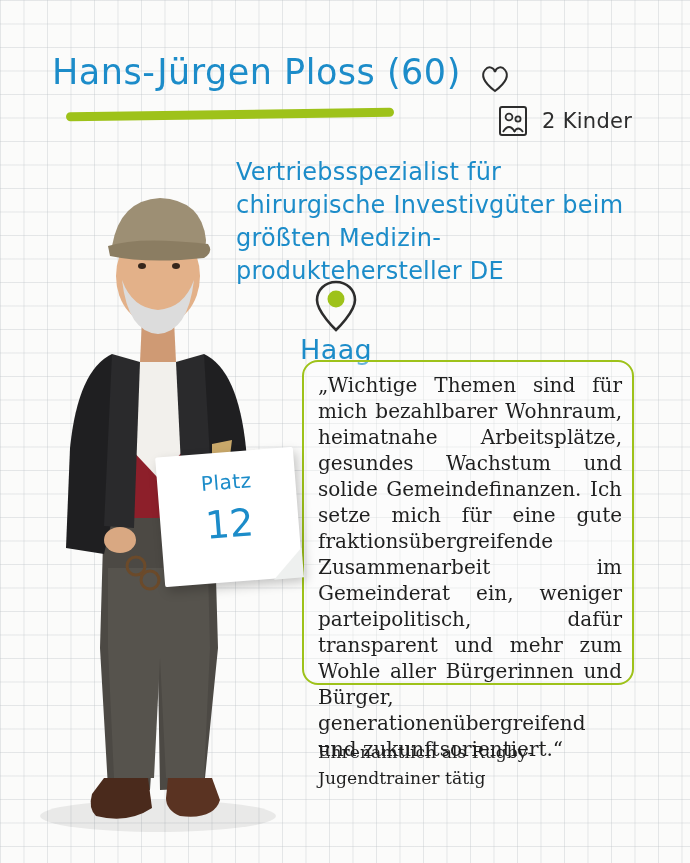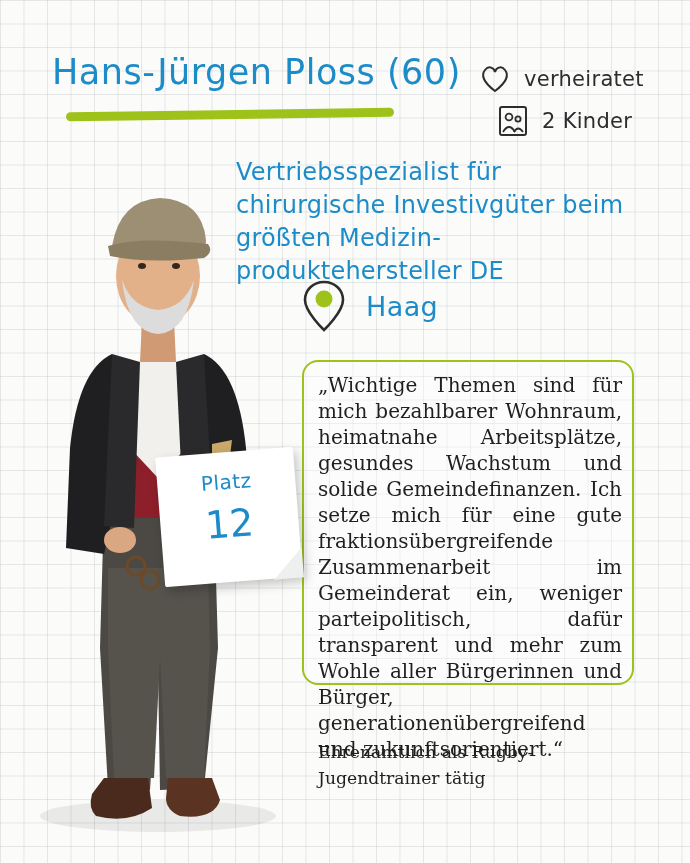--- a/index.html
+++ b/index.html
@@ -80,21 +80,21 @@
     letter-spacing: 0.2px;
   }
 
   
   .location {
     position: absolute;
     left: 300px;
     top: 278px;
     display: flex;
     align-items: center;
-    gap: 18px;
+    flex-direction: column;
   }
   .location .pin {
     width: 48px;
     height: 56px;
   }
   .location .loc-text {
     color: #1c8cc9;
     font-size: 27px;
     letter-spacing: 0.4px;
   }
@@ -236,21 +236,20 @@
 
   <div class="name">Hans-Jürgen Ploss (60)</div>
   <div class="name-underline"></div>
 
   <div class="fact fact-married">
     <span class="ficon">
       <svg width="32" height="30" viewBox="0 0 32 30">
         <path d="M16 27 C4 18 2 11 6 6 C10 1 15 4 16 8 C17 4 22 1 26 6 C30 11 28 18 16 27 Z" fill="none" stroke="#2d2d2d" stroke-width="2"></path>
       </svg>
     </span>
-    <span>verheiratet</span>
   </div>
 
   <div class="fact fact-children">
     <span class="ficon">
       <svg width="30" height="32" viewBox="0 0 30 32">
         <rect x="2" y="2" width="26" height="28" rx="2" fill="none" stroke="#2d2d2d" stroke-width="2"></rect>
         <circle cx="11" cy="12" r="3.4" fill="none" stroke="#2d2d2d" stroke-width="1.8"></circle>
         <circle cx="20" cy="14" r="2.6" fill="none" stroke="#2d2d2d" stroke-width="1.8"></circle>
         <path d="M5 27 Q11 17 17 27" fill="none" stroke="#2d2d2d" stroke-width="1.8"></path>
         <path d="M16 27 Q20 20 25 27" fill="none" stroke="#2d2d2d" stroke-width="1.8"></path>

